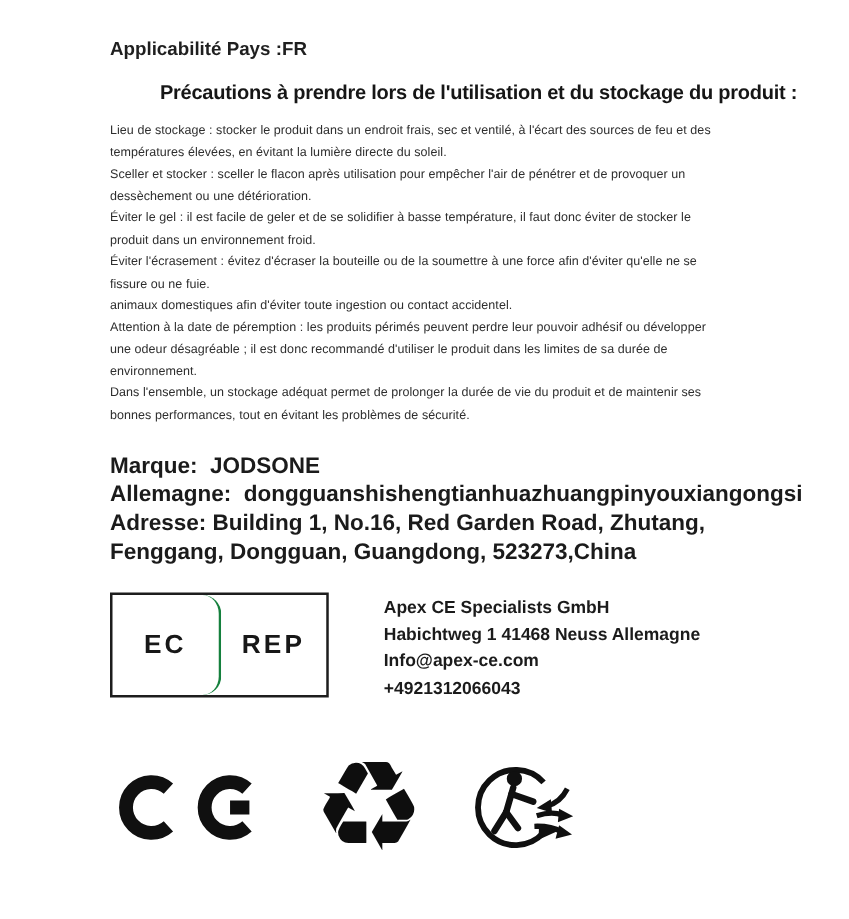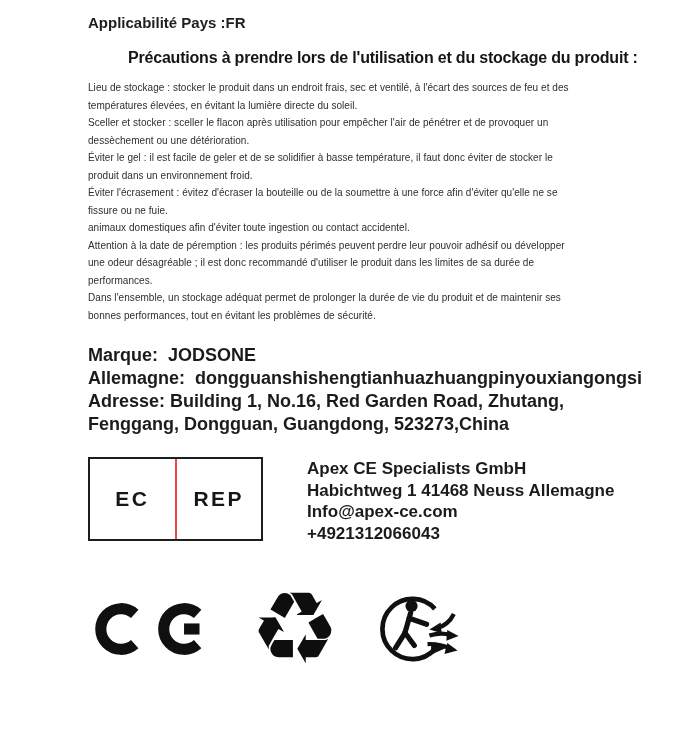--- a/index.html
+++ b/index.html
@@ -5,21 +5,21 @@
   * { margin:0; padding:0; box-sizing:border-box; }
   html,body { background:#ffffff; }
   .page{
     position:relative;
     width:679px; height:735px;
     background:#ffffff;
     font-family:"Liberation Sans", sans-serif;
     color:#1c1c1c;
     overflow:hidden;
   }
-  .content{ padding:14px 40px 0 88px; }
+  .content{ padding:31px 40px 0 88px; }
 
   .app-title{
     font-size:15px; font-weight:bold; color:#1f1f1f;
     line-height:18px;
   }
   .precautions-title{
     margin-top:16px;
     font-size:16px; font-weight:bold; color:#161616;
     line-height:20px; letter-spacing:-0.2px;margin-left:40px;
   }
@@ -43,24 +43,24 @@
   }
   .ec-rep-box{
     width:175px; height:84px;
     border:2px solid #1d1d1d;
     display:flex;
   }
   .ec-cell{
     flex:1; display:flex; align-items:center; justify-content:center;
     font-size:21px; font-weight:bold; letter-spacing:2.5px; color:#171717;
   }
-  .ec-cell-left{ border-right:2px solid #ef4444; }
+  .ec-cell-left{ border-right:2px solid #15803d;border-radius:15px; }
   .rep-address{
     margin-left:44px; padding-top:1px;
-    font-size:17px; font-weight:bold; color:#1b1b1b;
+    font-size:14px; font-weight:bold; color:#1b1b1b;
   }
   .rep-line{ line-height:21.7px; white-space:nowrap; }
 
   .symbols-row{
     margin-top:46px; margin-left:7px;
     display:flex; align-items:center;
   }
   .ce-mark{ width:120px; height:56px; flex:none; }
   .recycling-symbol{
     margin-left:36px; width:88px; height:68px; flex:none;
@@ -85,21 +85,21 @@
       <div class="precaution-line">températures élevées, en évitant la lumière directe du soleil.</div>
       <div class="precaution-line">Sceller et stocker : sceller le flacon après utilisation pour empêcher l'air de pénétrer et de provoquer un</div>
       <div class="precaution-line">dessèchement ou une détérioration.</div>
       <div class="precaution-line">Éviter le gel : il est facile de geler et de se solidifier à basse température, il faut donc éviter de stocker le</div>
       <div class="precaution-line">produit dans un environnement froid.</div>
       <div class="precaution-line">Éviter l'écrasement : évitez d'écraser la bouteille ou de la soumettre à une force afin d'éviter qu'elle ne se</div>
       <div class="precaution-line">fissure ou ne fuie.</div>
       <div class="precaution-line">animaux domestiques afin d'éviter toute ingestion ou contact accidentel.</div>
       <div class="precaution-line">Attention à la date de péremption : les produits périmés peuvent perdre leur pouvoir adhésif ou développer</div>
       <div class="precaution-line">une odeur désagréable ; il est donc recommandé d'utiliser le produit dans les limites de sa durée de</div>
-      <div class="precaution-line">performances.</div>
+      <div class="precaution-line">environnement.</div>
       <div class="precaution-line">Dans l'ensemble, un stockage adéquat permet de prolonger la durée de vie du produit et de maintenir ses</div>
       <div class="precaution-line">bonnes performances, tout en évitant les problèmes de sécurité.</div>
     </div>
 
     <div class="product-info">
       <div class="product-info-row">Marque:  JODSONE</div>
       <div class="product-info-row">Allemagne:  dongguanshishengtianhuazhuangpinyouxiangongsi</div>
       <div class="product-info-row">Adresse: Building 1, No.16, Red Garden Road, Zhutang, Fenggang, Dongguan, Guangdong, 523273,China</div>
     </div>
 

